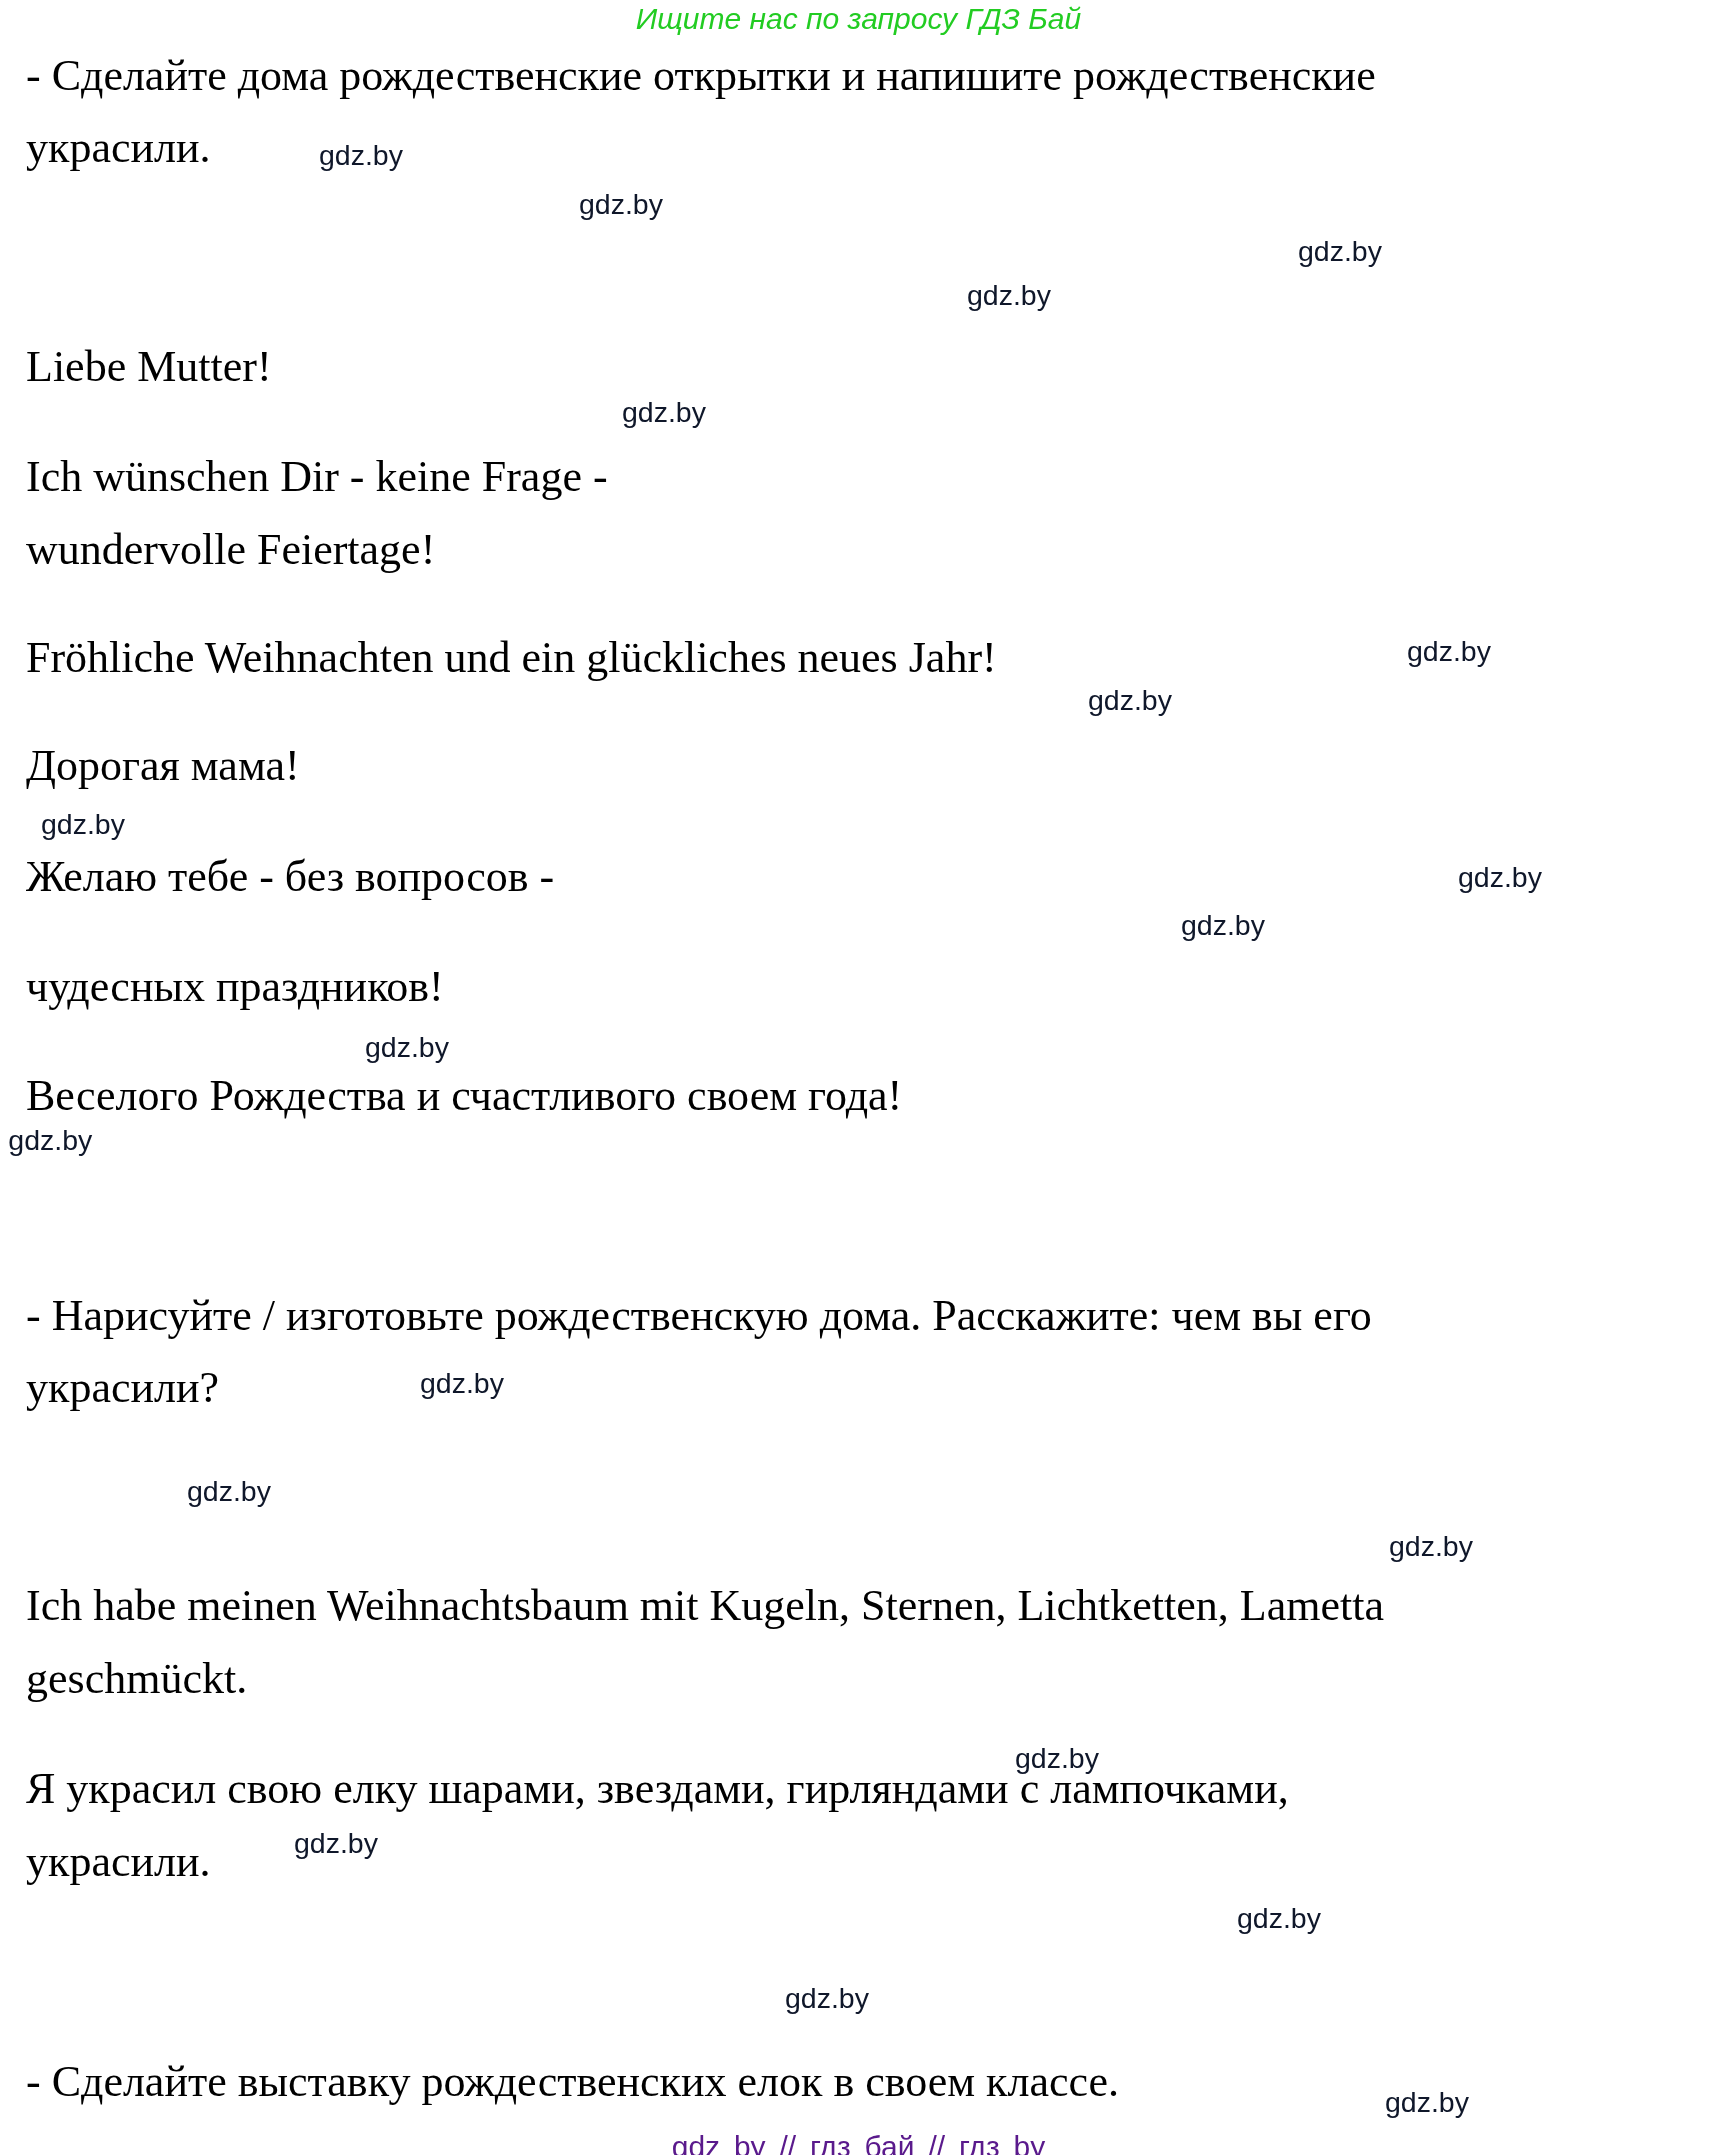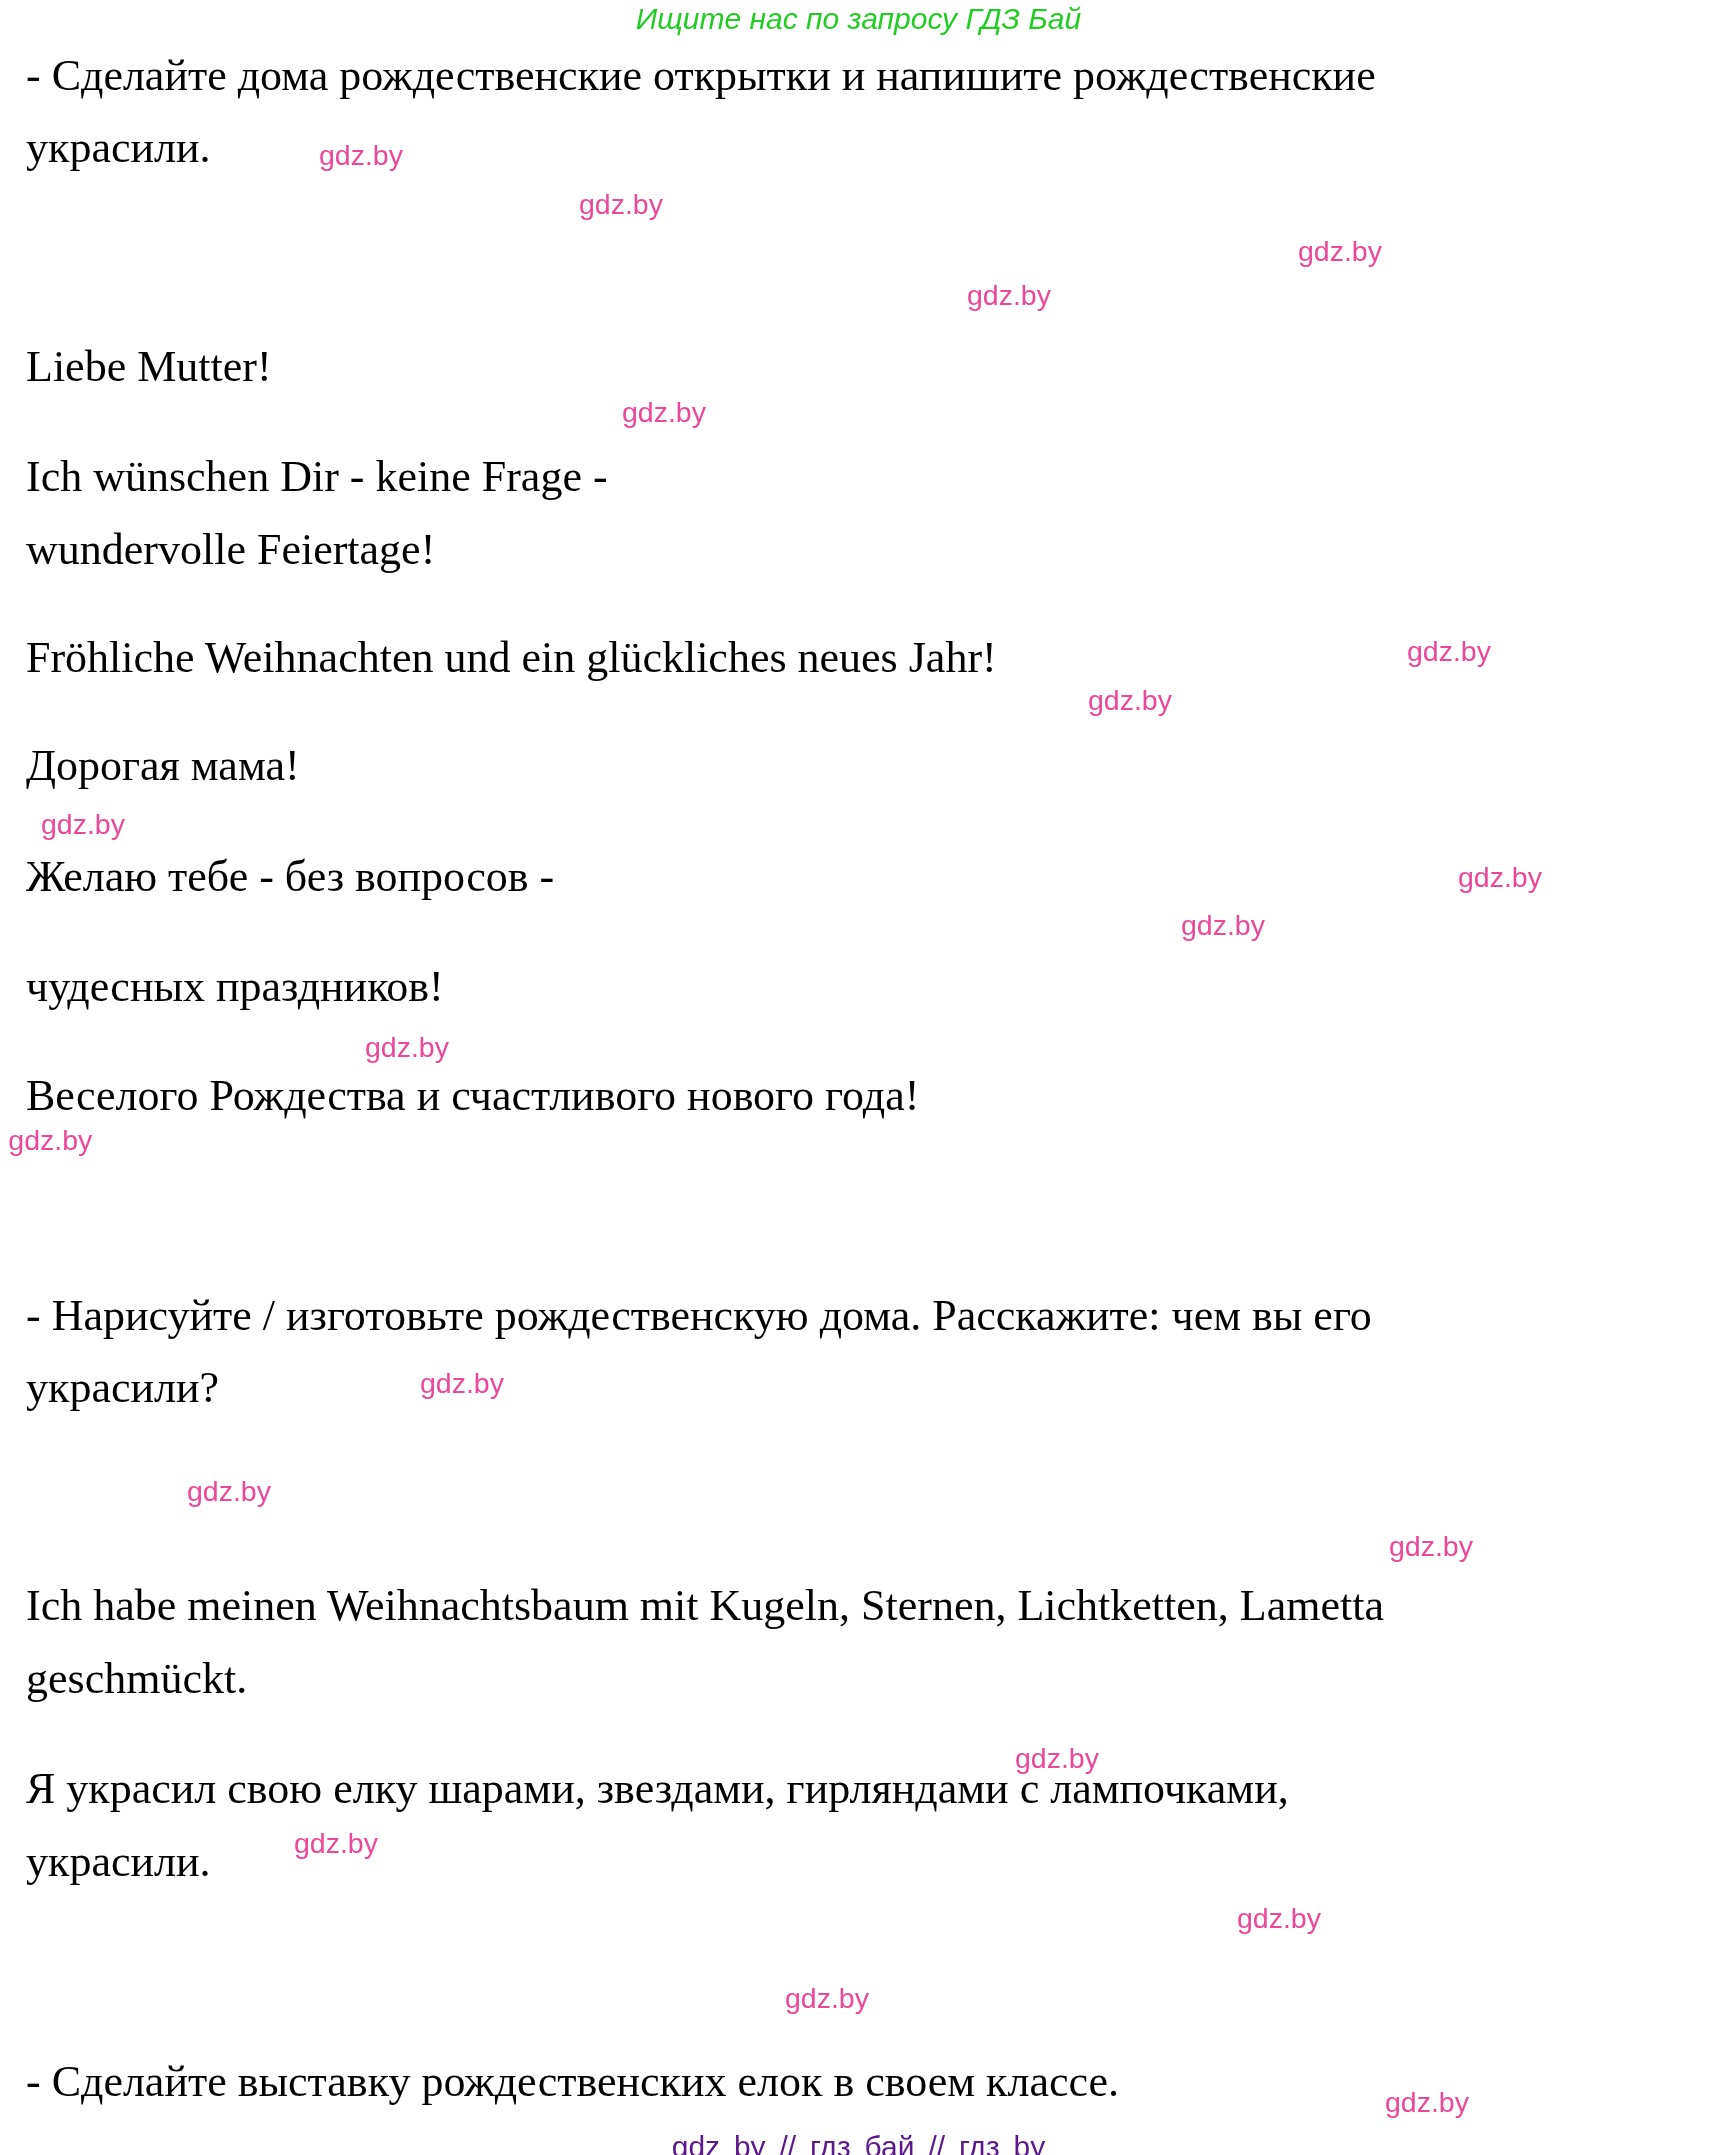--- a/index.html
+++ b/index.html
@@ -2,40 +2,40 @@
 <html style="font-size:14.7px"><head>
 <meta charset="utf-8">
 <style>
   html, body { margin:0; padding:0; background:#ffffff; }
   body { width:1717px; height:2155px; position:relative; overflow:hidden; }
   .hdr { position:absolute; left:0; width:1717px; top:1.8px; text-align:center;
          font-family:"Liberation Sans", sans-serif; font-size:30px; color:#22cc22;font-style:italic; }
   .line { position:absolute; left:26px; font-family:"Liberation Serif", serif;
           font-size:44px; color:#000; white-space:nowrap; line-height:1; transform:translateY(-50%); }
   .wm { position:absolute; font-family:"Liberation Sans", sans-serif; font-size:28.5px;
-        color:#ec4899; white-space:nowrap; line-height:1; transform:translateY(-50%); }
+        color:#0f172a; white-space:nowrap; line-height:1; transform:translateY(-50%); }
   .ftr { position:absolute; left:0; width:1717px; top:2130px; text-align:center;
          font-family:"Liberation Sans", sans-serif; font-size:30px; color:#5a1a8c; word-spacing:5.5px; }
 </style>
 </head>
 <body>
 
 <div class="hdr">Ищите нас по запросу ГДЗ Бай</div>
 
 <div>
   <div class="line" style="top:76px">- Сделайте дома рождественские открытки и напишите рождественские</div>
   <div class="line" style="top:148px">украсили.</div>
   <div class="line" style="top:367px">Liebe Mutter!</div>
   <div class="line" style="top:477px">Ich wünschen Dir - keine Frage -</div>
   <div class="line" style="top:550px">wundervolle Feiertage!</div>
   <div class="line" style="top:658px">Fröhliche Weihnachten und ein glückliches neues Jahr!</div>
   <div class="line" style="top:766px">Дорогая мама!</div>
   <div class="line" style="top:877px">Желаю тебе - без вопросов -</div>
   <div class="line" style="top:987px">чудесных праздников!</div>
-  <div class="line" style="top:1096px">Веселого Рождества и счастливого нового года!</div>
+  <div class="line" style="top:1096px">Веселого Рождества и счастливого своем года!</div>
   <div class="line" style="top:1316px">- Нарисуйте / изготовьте рождественскую дома. Расскажите: чем вы его</div>
   <div class="line" style="top:1388px">украсили?</div>
   <div class="line" style="top:1606px">Ich habe meinen Weihnachtsbaum mit Kugeln, Sternen, Lichtketten, Lametta</div>
   <div class="line" style="top:1679px">geschmückt.</div>
   <div class="line" style="top:1789px">Я украсил свою елку шарами, звездами, гирляндами с лампочками,</div>
   <div class="line" style="top:1862px">украсили.</div>
   <div class="line" style="top:2082px">- Сделайте выставку рождественских елок в своем классе.</div>
 </div>
 
 <div>

